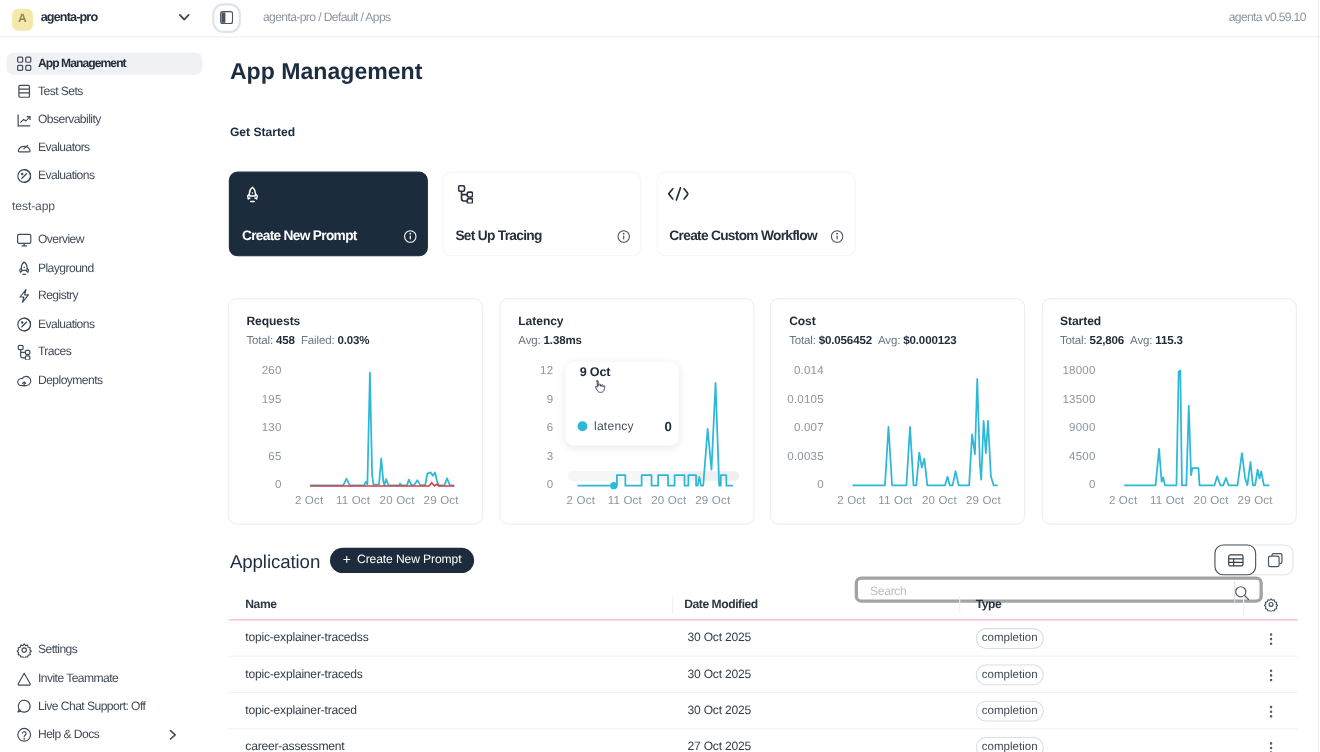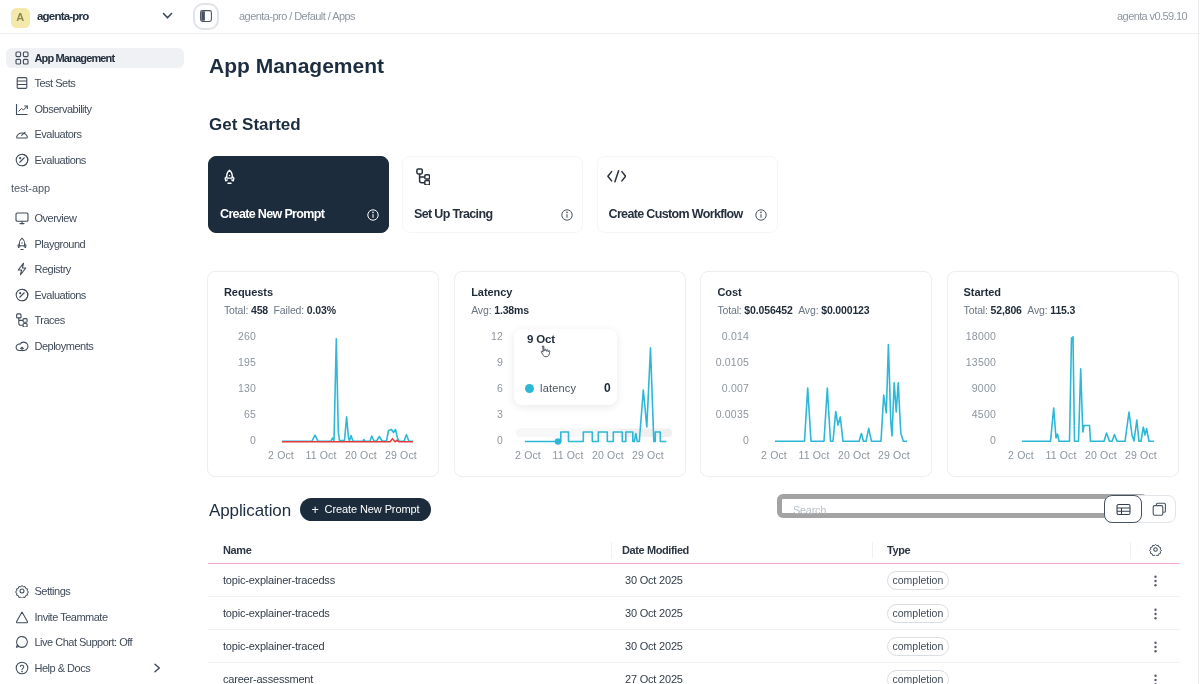--- a/index.html
+++ b/index.html
@@ -16,41 +16,41 @@
 #ver { position:absolute; right:13px; top:10px; font-size:11px; color:#8d96a0; letter-spacing:-0.6px; }
 
 
 .sideitem { position:absolute; left:6px; width:178px; height:19.5px; border-radius:6px; display:flex; align-items:center; font-size:11px; color:#404b59; letter-spacing:-0.5px; }
 .sideitem svg { margin-left:9px; margin-right:5.5px; flex:none; }
 .sideitem.sel { background:#f0f1f4; color:#222e3c; font-weight:700; letter-spacing:-0.85px; }
 .grouplabel { position:absolute; left:11px; font-size:11px; color:#505a66; letter-spacing:-0.1px; }
 
 
 h1.title { position:absolute; left:209px; top:54px; font-size:21px; font-weight:700; color:#1d2d40; letter-spacing:0; }
-h2.getstarted { position:absolute; left:209px; top:115px; font-size:17px; font-weight:700; color:#1d2d40; letter-spacing:0; }
+h2.getstarted { position:absolute; left:209px; top:115px; font-size:11px; font-weight:700; color:#1d2d40; letter-spacing:0; }
 
 
 .gscard { position:absolute; top:156px; width:181px; height:77px; border-radius:8px; border:1px solid #f5f6f8; background:#fff; }
 .gscard.dark { background:#1c2c3d; border-color:#1c2c3d; color:#fff; }
 .gscard .ic { position:absolute; left:12.5px; top:10.5px; }
 .gscard .lbl { position:absolute; left:11px; top:49.5px; font-size:12.5px; font-weight:700; letter-spacing:-0.65px; color:#27313e; }
 .gscard.dark .lbl { color:#fff; }
 .gscard .info { position:absolute; right:9.5px; top:52px; }
 
 
 .stat { position:absolute; top:254px; width:232px; height:206px; border:1px solid #eceff2; border-radius:8px; background:#fff;margin-top:17px; }
 .stat .t { position:absolute; left:16px; top:13.5px; font-size:11px; font-weight:700; color:#1f2b38; letter-spacing:-0.07px; }
 .stat .sub { position:absolute; left:16px; top:31.5px; font-size:10.5px; color:#6a7683; letter-spacing:-0.15px; }
 .stat .sub b { color:#1f2b38; }
 .stat svg.chart { position:absolute; left:0; top:0; }
 
 
 #apptitle { position:absolute; left:209px; top:501px; font-size:17px; font-weight:500; color:#1d2d40; letter-spacing:-0.1px; }
 #newbtn { position:absolute; left:300px; top:498px; width:131px; height:23px; background:#1c2c3d; border-radius:11.5px; color:#fff; font-size:11px; font-weight:400; text-align:center; line-height:22px; letter-spacing:-0.1px; }
-#searchbox { position:absolute; left:777px; top:494px; width:371px; height:24px; border:5px solid #a3a3a3; border-radius:6px; background:#fff; }
+#searchbox { position:absolute; left:777px; top:524px; width:371px; height:24px; border:3px solid #a3a3a3; border-radius:6px; background:#fff; }
 #searchbox .ph { position:absolute; left:11px; top:5px; font-size:11px; color:#b9bfc7; letter-spacing:-0.3px; }
 #searchbox .sep { position:absolute; right:22.5px; top:1px; width:1px; height:21px; background:#dcdfe4; }
 #segm { position:absolute; left:1104px; top:495px; width:72px; height:28px; border:1px solid #e1e4e9; border-radius:8px; background:#fff; }
 #segsel { position:absolute; left:-1px; top:-1px; width:38px; height:28px; border:1px solid #47525f; border-radius:8px; background:#fff; }
 
 
 #thead { position:absolute; left:208px; top:536px; width:972px; height:28px; border-bottom:1px solid #f9a8d4;text-align:center; }
 .hc { position:absolute; top:7.5px; font-size:11px; font-weight:700; color:#2b3642; letter-spacing:-0.4px; }
 .vsep { position:absolute; width:1px; height:16px; top:6px; background:#eef0f3; }
 .trow { position:absolute; left:208px; width:972px; height:33px; border-bottom:1px solid #f0f2f4; }

